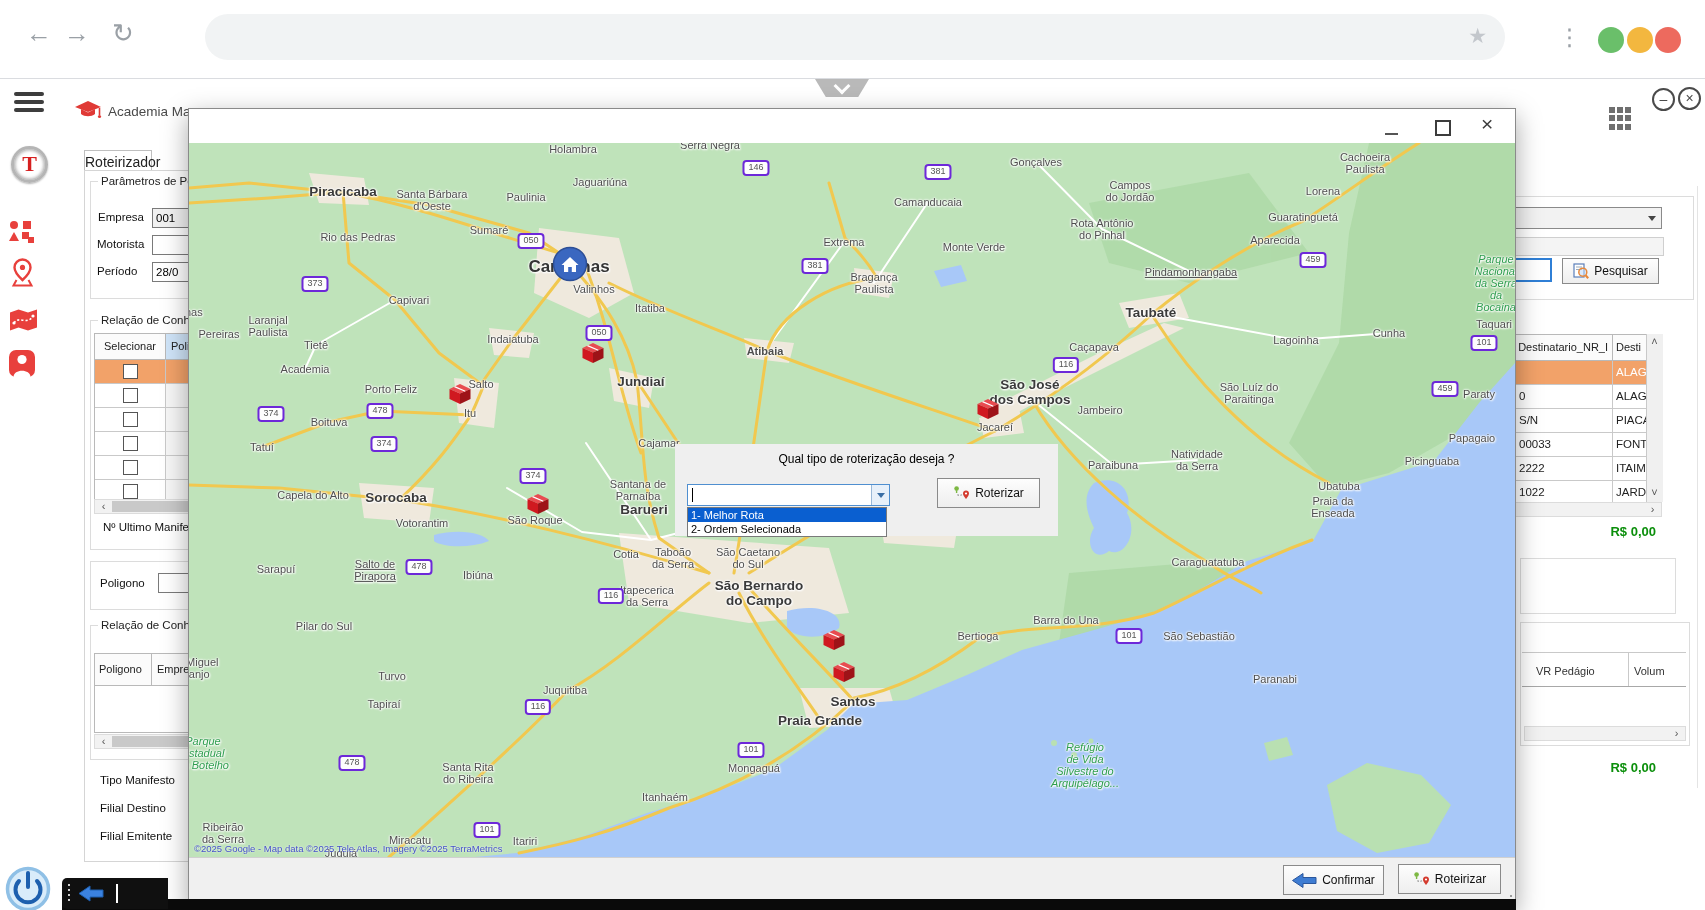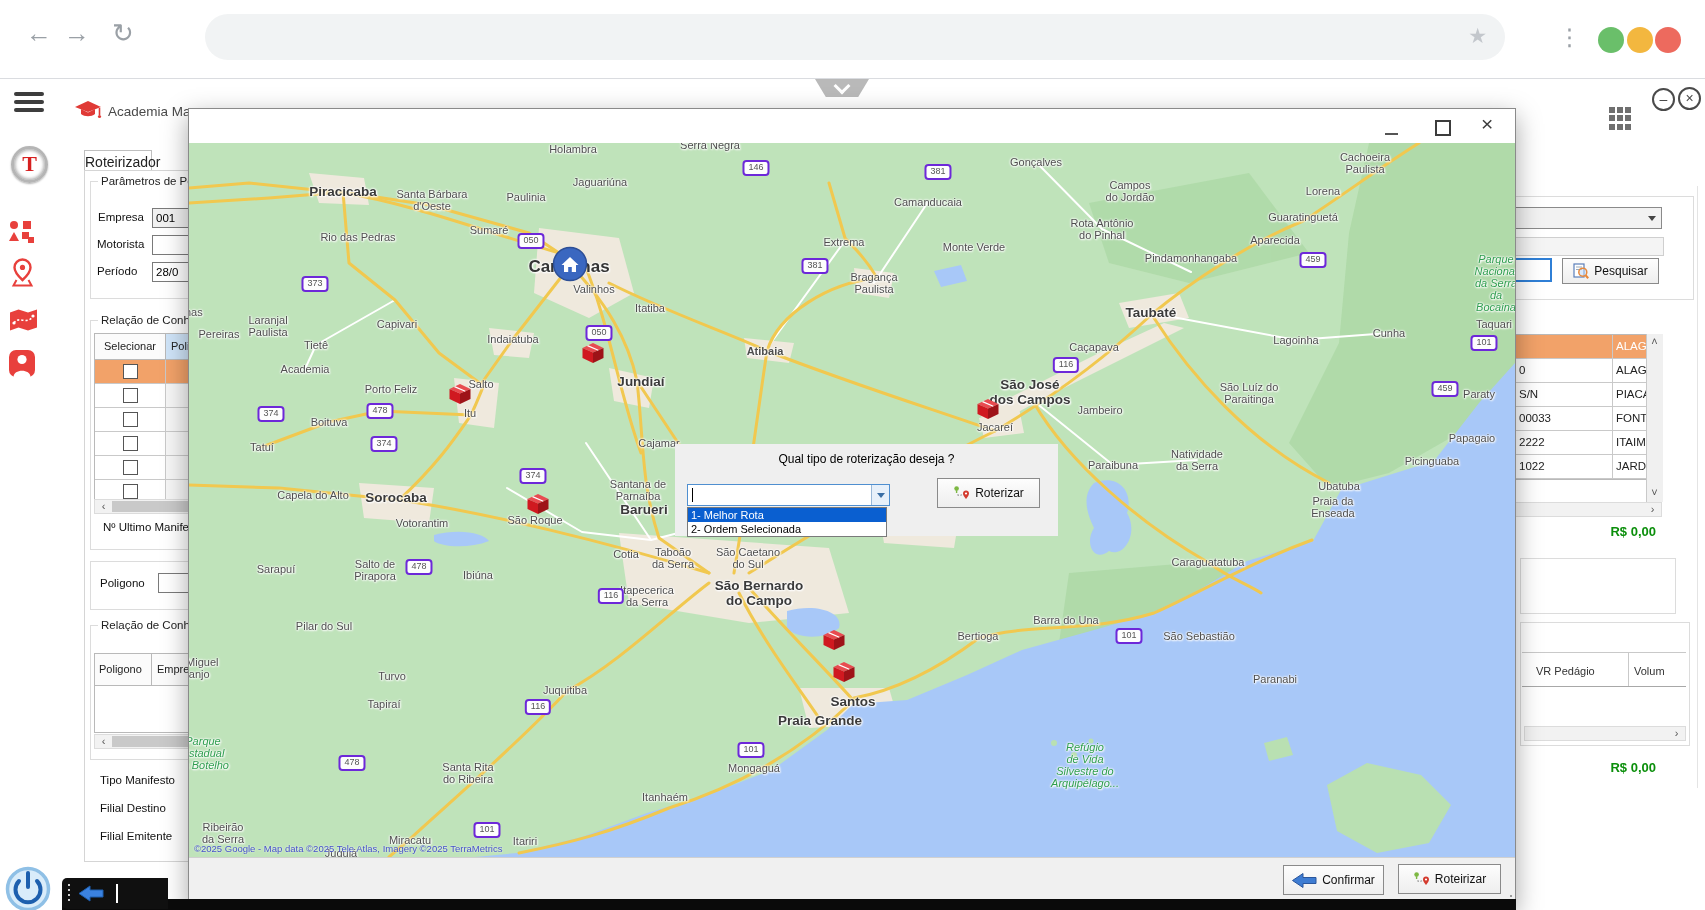--- a/index.html
+++ b/index.html
@@ -316,20 +316,24 @@
       <rect x="1" y="1" width="10" height="13" fill="#fff" stroke="#5b7fb9" stroke-width="1.2"></rect>
       <line x1="3" y1="4" x2="9" y2="4" stroke="#9ab" stroke-width="1"></line>
       <line x1="3" y1="6.5" x2="9" y2="6.5" stroke="#9ab" stroke-width="1"></line>
       <circle cx="9.8" cy="9.2" r="4" fill="rgba(190,215,245,.55)" stroke="#e8883a" stroke-width="1.5"></circle>
       <line x1="12.6" y1="12.2" x2="15.2" y2="15.2" stroke="#e8883a" stroke-width="2.2"></line>
     </svg>
     <span>Pesquisar</span>
   </div>
 
   <div class="rtable">
+    <div class="rt-head">
+      <div class="rt-h1">Destinatario_NR_I</div>
+      <div class="rt-h2">Desti</div>
+    </div>
     <div id="rt-body">
         <div class="rt-row hl">
           <div class="rt-c1"></div>
           <div class="rt-c2">ALAG</div>
         </div>
         <div class="rt-row">
           <div class="rt-c1">0</div>
           <div class="rt-c2">ALAG</div>
         </div>
         <div class="rt-row">
@@ -485,22 +489,22 @@
           <div class="mlabel " style="left: 1114px; top: 74px;">Guaratinguetá</div>
           <div class="mlabel " style="left: 1086px; top: 97px;">Aparecida</div>
           <div class="mlabel " style="left: 243px; top: 57px;">Santa Bárbara
 d'Oeste</div>
           <div class="mlabel " style="left: 337px; top: 54px;">Paulinia</div>
           <div class="mlabel " style="left: 655px; top: 99px;">Extrema</div>
           <div class="mlabel " style="left: 785px; top: 104px;">Monte Verde</div>
           <div class="mlabel " style="left: 169px; top: 94px;">Rio das Pedras</div>
           <div class="mlabel " style="left: 300px; top: 87px;">Sumaré</div>
           <div class="mlabel " style="left: 405px; top: 146px;">Valinhos</div>
-          <div class="mlabel " style="left: 1002px; top: 115px;">Pindamonhangaba</div>
-          <div class="mlabel " style="left: 208px; top: 157px; margin-top: 24px;">Capivari</div>
+          <div class="mlabel " style="left: 1002px; top: 129px; text-decoration: underline;">Pindamonhangaba</div>
+          <div class="mlabel " style="left: 220px; top: 157px;">Capivari</div>
           <div class="mlabel " style="left: 461px; top: 165px;">Itatiba</div>
           <div class="mlabel " style="left: 685px; top: 140px;">Bragança
 Paulista</div>
           <div class="mlabel " style="left: 905px; top: 204px;">Caçapava</div>
           <div class="mlabel " style="left: 1107px; top: 197px;">Lagoinha</div>
           <div class="mlabel " style="left: 1200px; top: 190px;">Cunha</div>
           <div class="mlabel " style="left: -8px; top: 169px;">Conchas</div>
           <div class="mlabel " style="left: 79px; top: 183px;">Laranjal
 Paulista</div>
           <div class="mlabel " style="left: 30px; top: 191px;">Pereiras</div>
@@ -534,21 +538,21 @@
           <div class="mlabel " style="left: 233px; top: 380px;">Votorantim</div>
           <div class="mlabel " style="left: 1019px; top: 419px;">Caraguatatuba</div>
           <div class="mlabel " style="left: 437px; top: 411px;">Cotia</div>
           <div class="mlabel " style="left: 484px; top: 415px;">Taboão
 da Serra</div>
           <div class="mlabel " style="left: 559px; top: 415px;">São Caetano
 do Sul</div>
           <div class="mlabel " style="left: 458px; top: 453px;">Itapecerica
 da Serra</div>
           <div class="mlabel " style="left: 87px; top: 426px;">Sarapuí</div>
-          <div class="mlabel " style="left: 186px; top: 427px;">Salto de
+          <div class="mlabel " style="left: 186px; top: 427px; text-decoration: underline;">Salto de
 Pirapora</div>
           <div class="mlabel " style="left: 289px; top: 432px;">Ibiúna</div>
           <div class="mlabel " style="left: 877px; top: 477px;">Barra do Una</div>
           <div class="mlabel " style="left: 789px; top: 493px;">Bertioga</div>
           <div class="mlabel " style="left: 1010px; top: 493px;">São Sebastião</div>
           <div class="mlabel " style="left: 135px; top: 483px;">Pilar do Sul</div>
           <div class="mlabel " style="left: 2px; top: 525px;">São Miguel
 Arcanjo</div>
           <div class="mlabel " style="left: 203px; top: 533px;">Turvo</div>
           <div class="mlabel " style="left: 195px; top: 561px;">Tapiraí</div>

